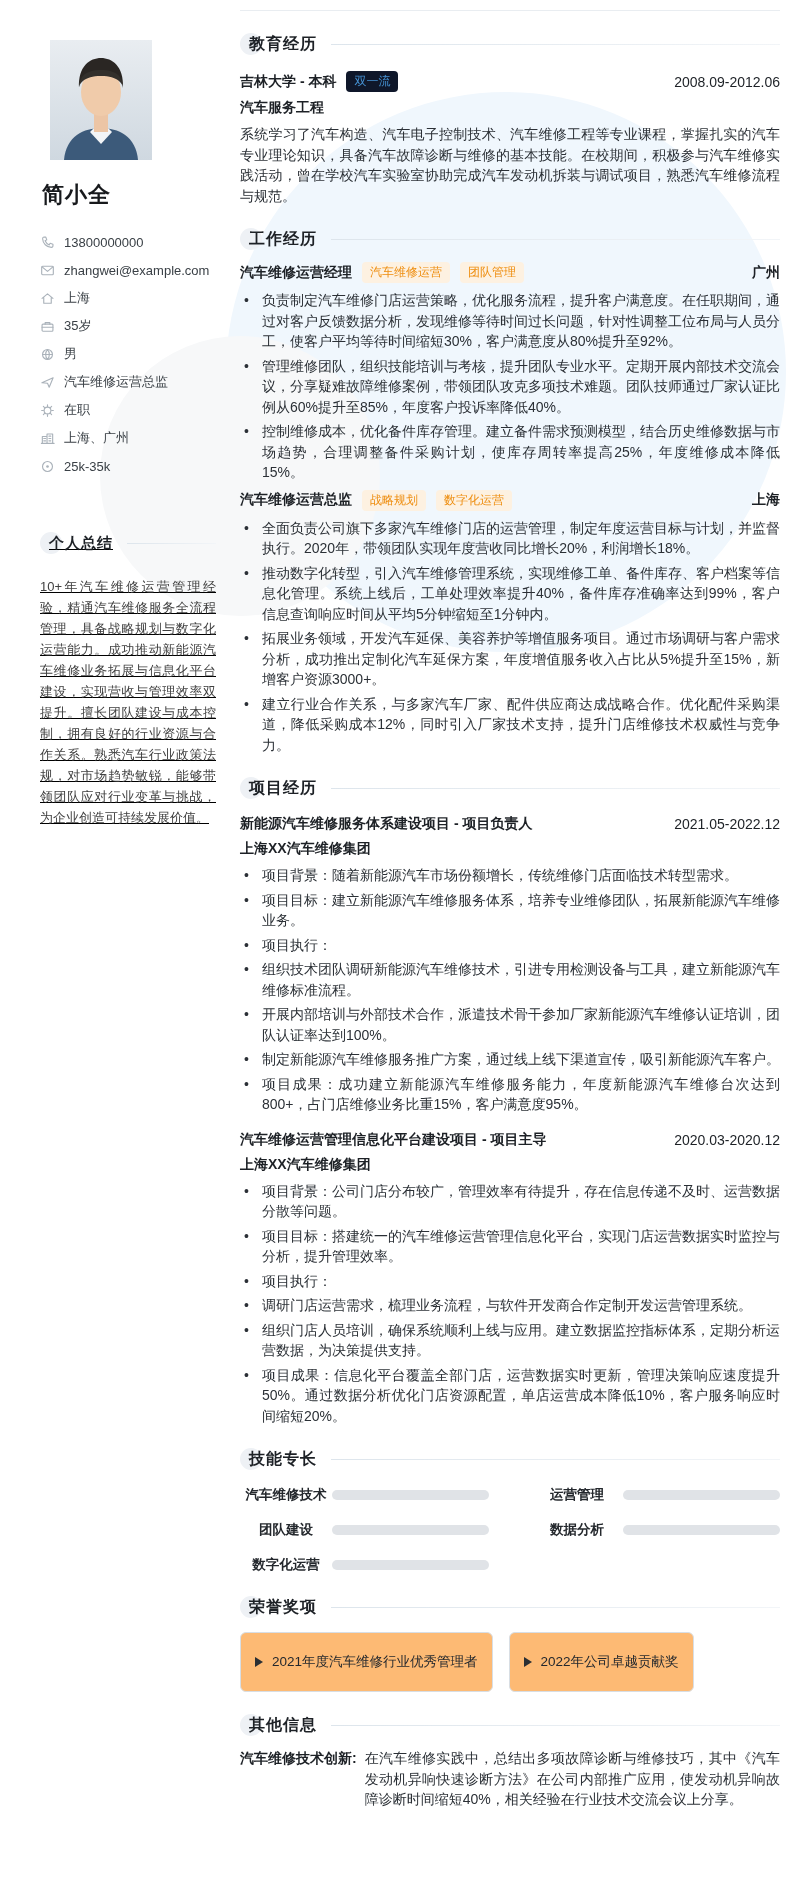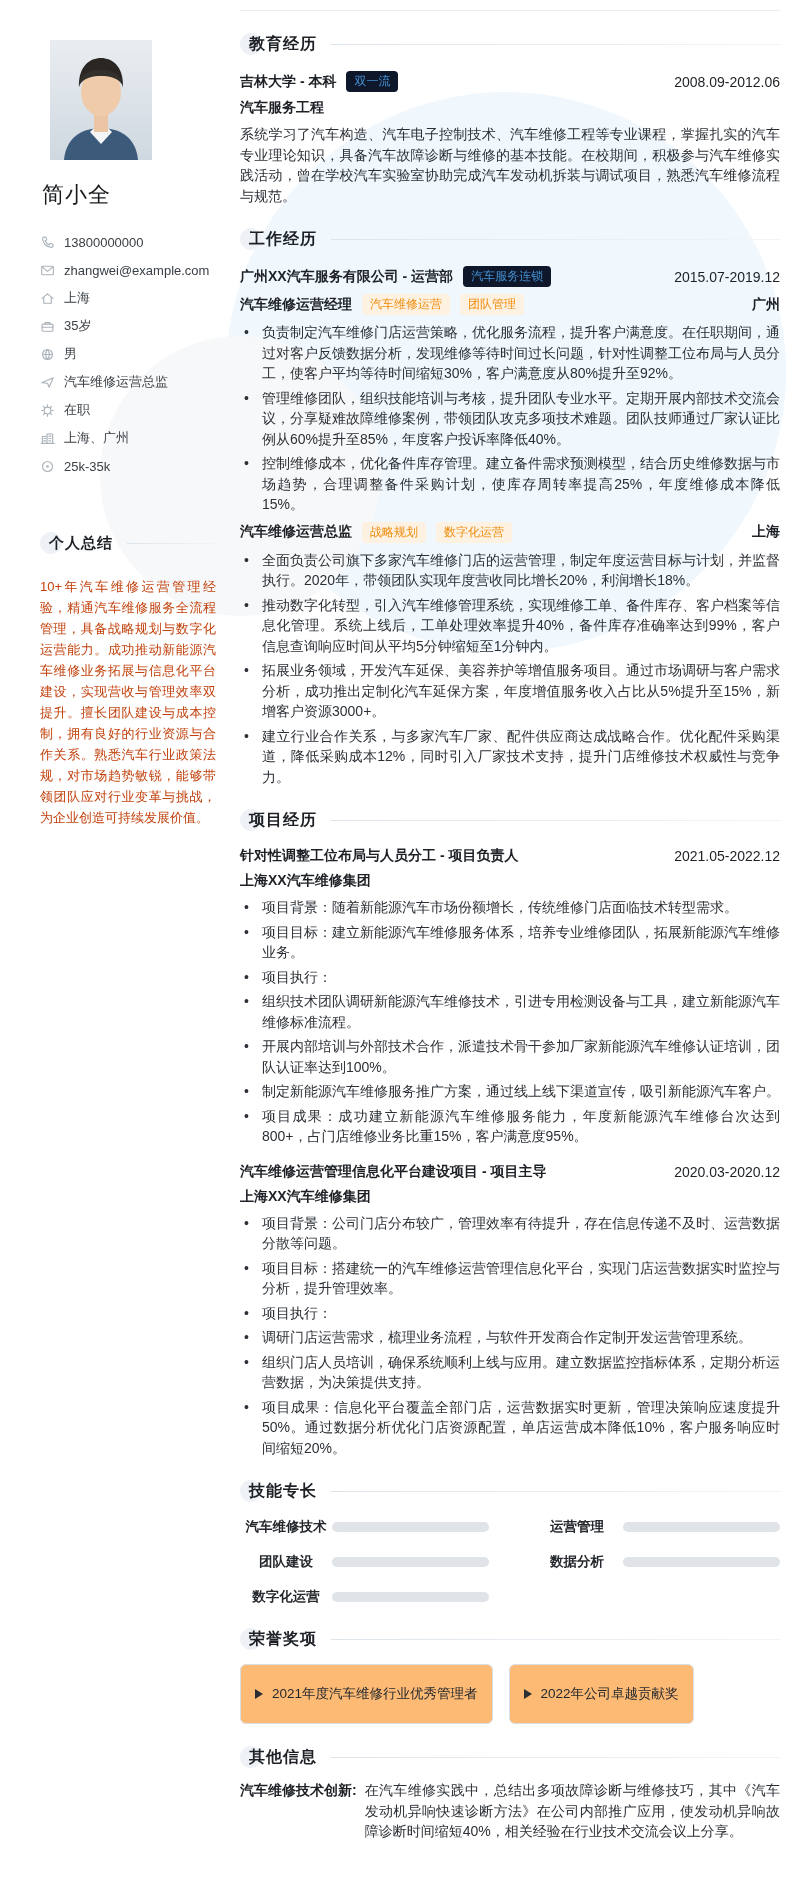--- a/index.html
+++ b/index.html
@@ -10,38 +10,38 @@
   
   .bg-circle-blue { position:absolute; left:226px; top:92px; width:560px; height:560px;
     border-radius:50%; background:#f0f7fd; z-index:0; }
   .bg-circle-gray { position:absolute; left:100px; top:336px; width:280px; height:280px;
     border-radius:50%; background:#f7f8f9; z-index:0; }
 
   
   .sidebar { position:absolute; left:40px; top:40px; width:176px; z-index:1; }
   .photo { width:102px; height:120px; margin-left:10px; overflow:hidden; background:#dfe4ea; }
   .photo svg { display:block; }
-  .name { margin:20px 0 4px 2px; font-size:22px; font-weight:normal; color:#17191c; letter-spacing:1px; }
+  .name { margin:20px 0 4px 2px; font-size:22px; font-weight:bold; color:#17191c; letter-spacing:1px; }
   .contacts { margin-top:18px; }
   .contact-row { display:flex; align-items:center; height:28px; }
   .contact-row .cicon { width:15px; height:15px; margin-right:9px; flex:0 0 auto; }
   .contact-row .ctext { font-size:13px; color:#3a4046; white-space:nowrap; }
   .cicon svg { display:block; width:15px; height:15px; stroke:#aab2ba; fill:none;
     stroke-width:1.2; stroke-linecap:round; stroke-linejoin:round; }
 
   
   .sec-head { display:flex; align-items:center; margin:22px 0 12px; position:relative; }
   .sec-dot { width:22px; height:22px; border-radius:50%; background:#eef1f5; margin-right:-13px; }
   .sec-title { position:relative; z-index:1; font-size:16px; font-weight:bold; color:#1d2126; letter-spacing:1px; }
   .sec-line { flex:1; height:1px; margin-left:14px;
     background:linear-gradient(to right,#dde5ec,#f2f5f8); }
 
-  .summary-block { margin-top:52px; }
+  .summary-block { margin-top:52px;text-decoration:underline; }
   .summary-block .sec-title { font-size:15px; }
-  .summary-text { margin-top:22px; font-size:13px; line-height:21px; color:#c2410c; text-align:justify; }
+  .summary-text { margin-top:22px; font-size:13px; line-height:21px; color:#404040; text-align:justify; }
 
   
   .main { position:absolute; left:240px; top:0; width:540px; z-index:1; }
   .top-line { margin-top:10px; height:1px; background:#e9edf1; }
 
   .entry-row { display:flex; align-items:center; margin-top:16px; }
   .entry-title { font-size:14px; font-weight:bold; color:#1d2126; }
   .spacer { flex:1; }
   .entry-date { font-size:14px; font-weight:normal; color:#1d2126; }
   .entry-loc { font-size:14px; font-weight:bold; color:#1d2126; }
@@ -214,26 +214,20 @@
     </div>
     <p class="body-text">系统学习了汽车构造、汽车电子控制技术、汽车维修工程等专业课程，掌握扎实的汽车专业理论知识，具备汽车故障诊断与维修的基本技能。在校期间，积极参与汽车维修实践活动，曾在学校汽车实验室协助完成汽车发动机拆装与调试项目，熟悉汽车维修流程与规范。</p>
 
     <div class="sec-head">
       <span class="sec-dot"></span>
       <span class="sec-title">工作经历</span>
       <span class="sec-line"></span>
     </div>
 
     <div class="job">
-      <div class="entry-row">
-        <span class="entry-title">广州XX汽车服务有限公司 - 运营部</span>
-        <span class="tag tag-blue">汽车服务连锁</span>
-        <span class="spacer"></span>
-        <span class="entry-date">2015.07-2019.12</span>
-      </div>
       <div class="entry-row sub-row">
         <span class="entry-title">汽车维修运营经理</span>
         <span class="tag tag-orange">汽车维修运营</span>
         <span class="tag tag-orange">团队管理</span>
         <span class="spacer"></span>
         <span class="entry-loc">广州</span>
       </div>
       <div class="bullets">
         <div class="bullet">
             <span class="bm">•</span>
@@ -279,21 +273,21 @@
     </div>
 
     <div class="sec-head">
       <span class="sec-dot"></span>
       <span class="sec-title">项目经历</span>
       <span class="sec-line"></span>
     </div>
 
     <div class="project">
       <div class="entry-row">
-        <span class="entry-title">针对性调整工位布局与人员分工 - 项目负责人</span>
+        <span class="entry-title">新能源汽车维修服务体系建设项目 - 项目负责人</span>
         <span class="spacer"></span>
         <span class="entry-date">2021.05-2022.12</span>
       </div>
       <div class="entry-row sub-row">
         <span class="entry-title">上海XX汽车维修集团</span>
       </div>
       <div class="bullets">
         <div class="bullet">
             <span class="bm">•</span>
             <span class="bt">项目背景：随着新能源汽车市场份额增长，传统维修门店面临技术转型需求。</span>

